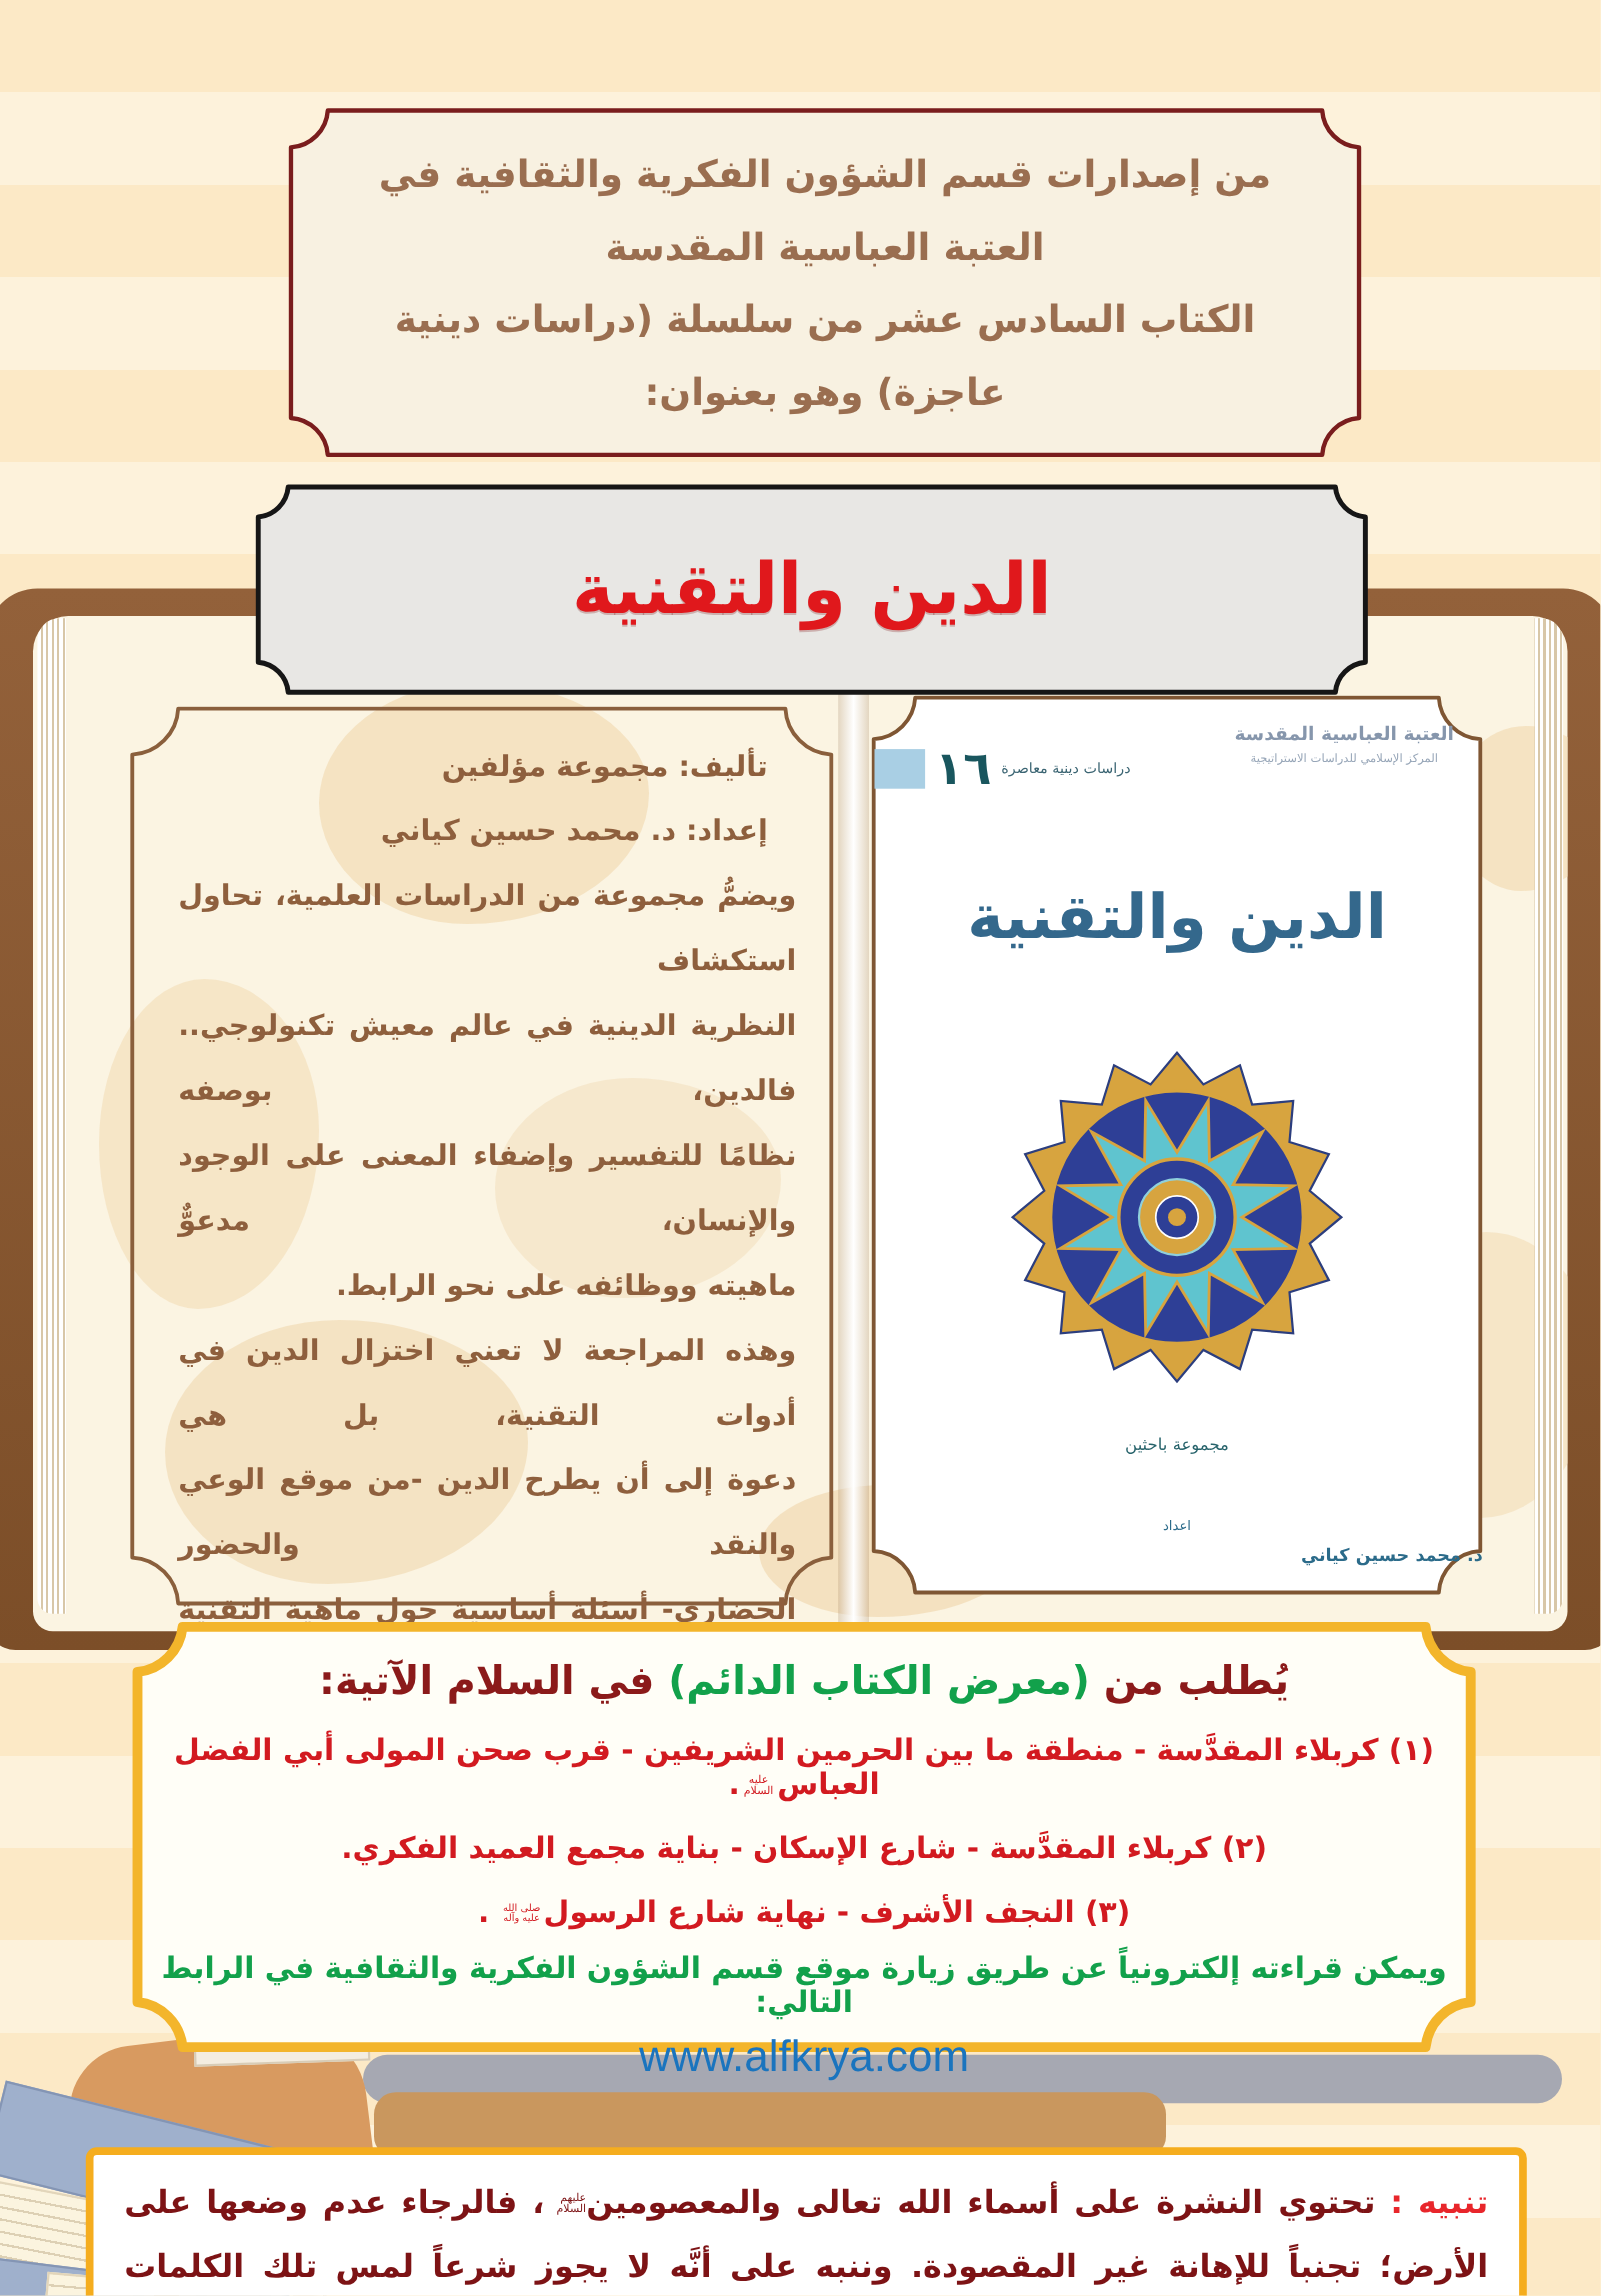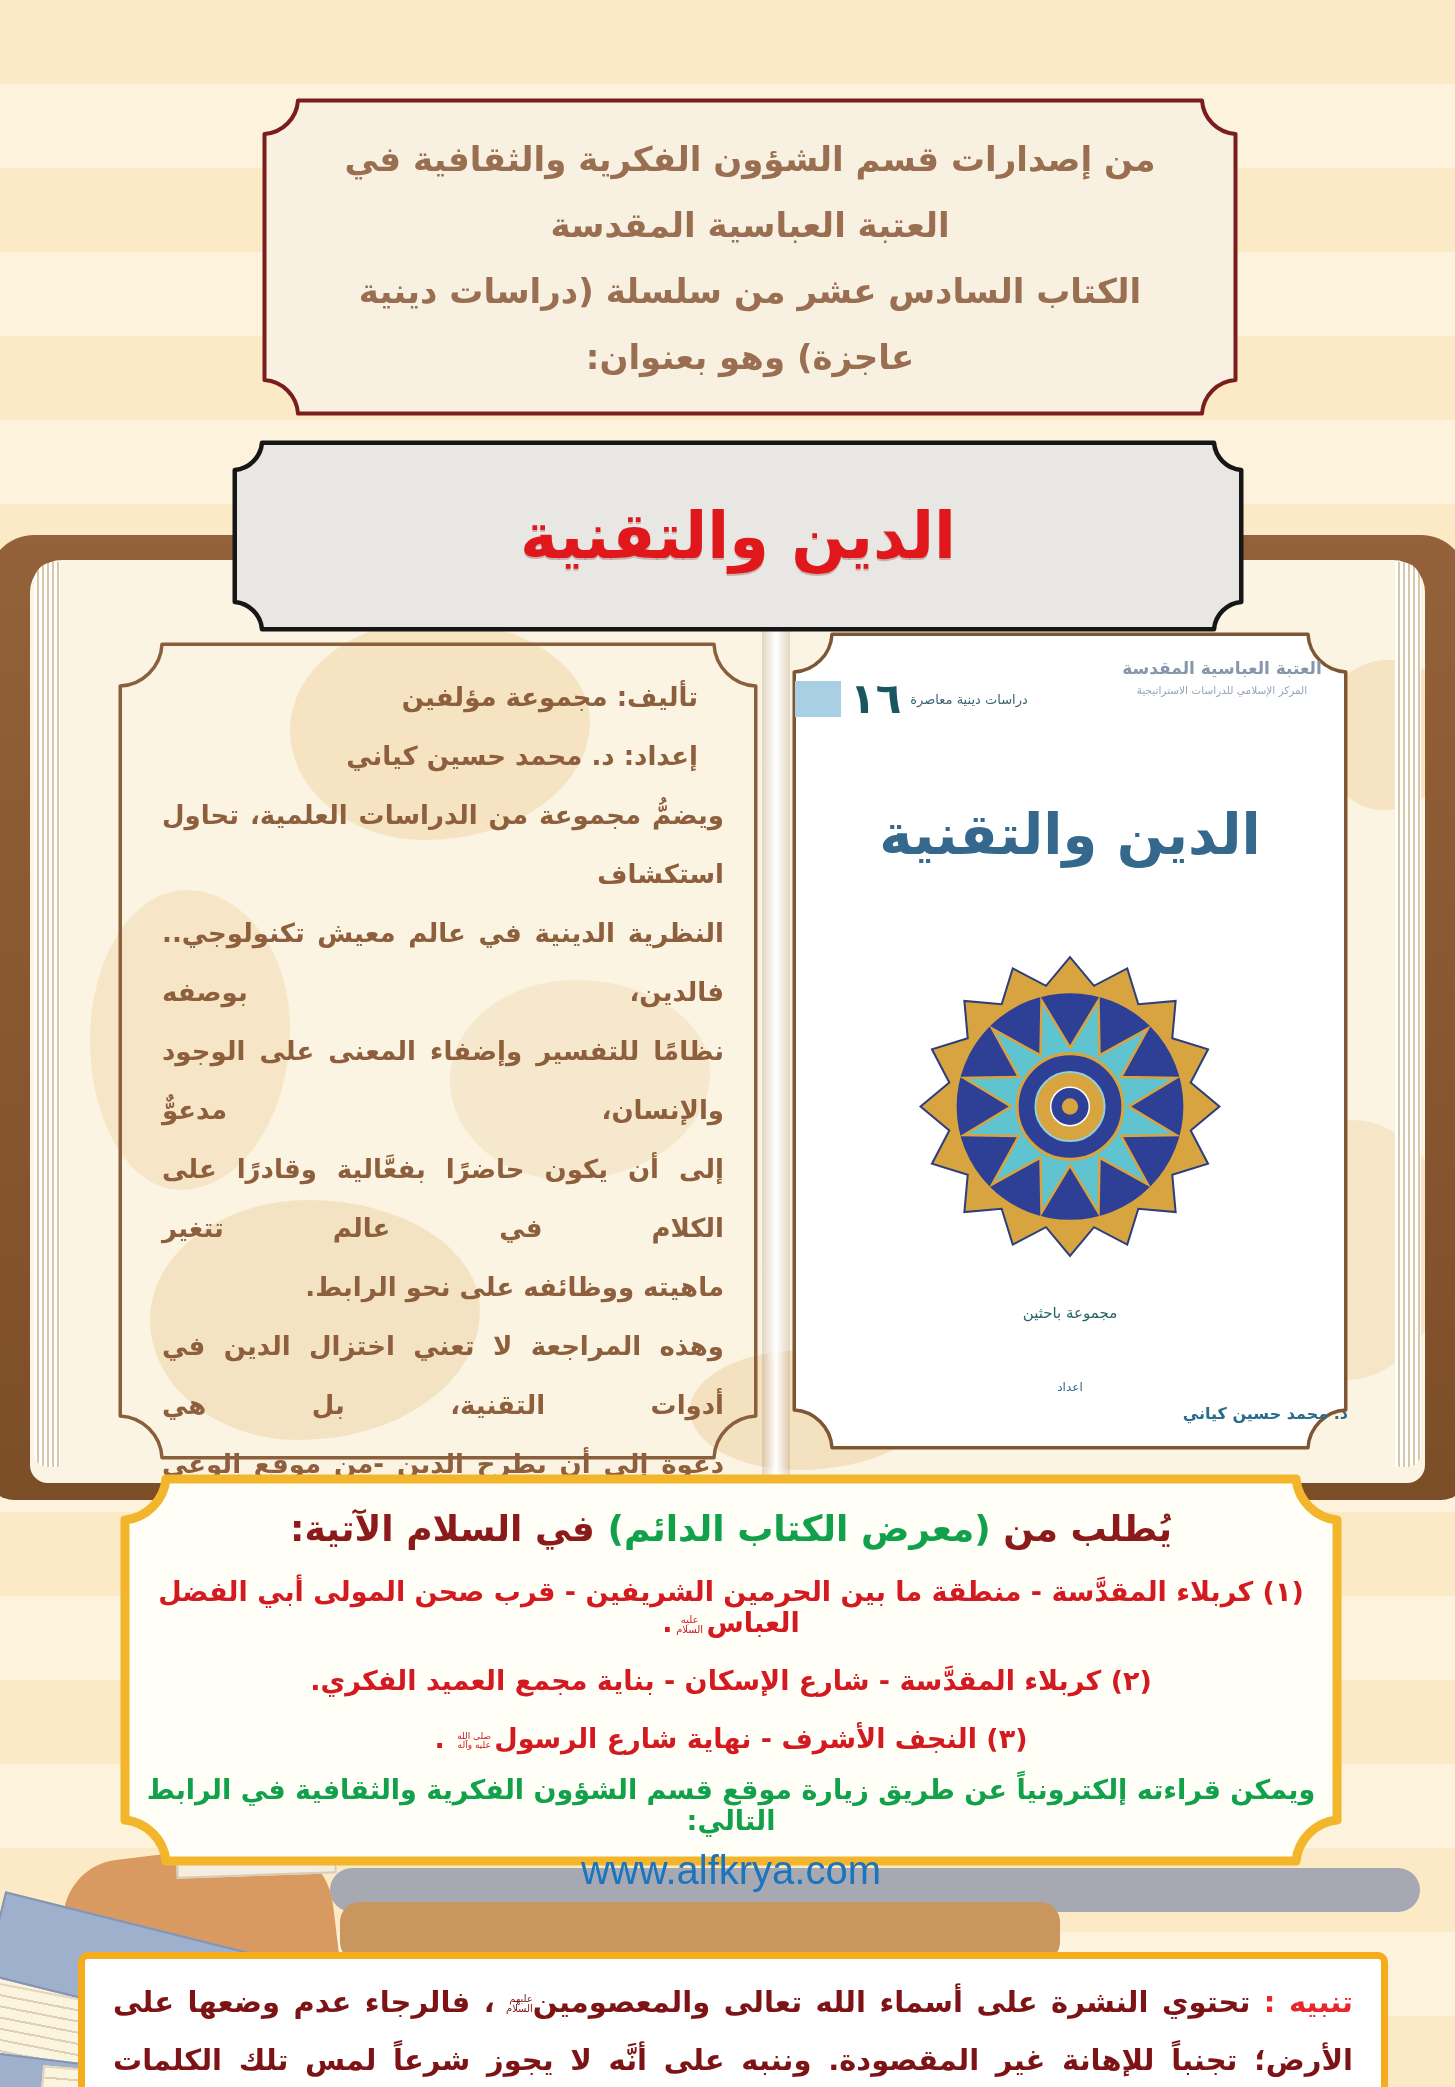--- a/index.html
+++ b/index.html
@@ -152,21 +152,20 @@
   <div class="abs left-panel">
     <svg class="notch" viewBox="0 0 640 818" width="640" height="818">
         <path class="np" d="M 44 2.25 L 596 2.25 A 44 44 0 0 0 637.75 44 L 637.75 774 A 44 44 0 0 0 596 815.75 L 44 815.75 A 44 44 0 0 0 2.25 774 L 2.25 44 A 44 44 0 0 0 44 2.25 Z"></path>
       </svg>
     <div class="desc">
       <div class="line start">تأليف: مجموعة مؤلفين</div>
       <div class="line start">إعداد: د. محمد حسين كياني</div>
       <div class="line">ويضمُّ مجموعة من الدراسات العلمية، تحاول استكشاف</div>
       <div class="line">النظرية الدينية في عالم معيش تكنولوجي.. فالدين، بوصفه</div>
       <div class="line">نظامًا للتفسير وإضفاء المعنى على الوجود والإنسان، مدعوٌّ</div>
-      <div class="line">إلى أن يكون حاضرًا بفعَّالية وقادرًا على الكلام في عالم تتغير</div>
       <div class="line end">ماهيته ووظائفه على نحو الرابط.</div>
       <div class="line">وهذه المراجعة لا تعني اختزال الدين في أدوات التقنية، بل هي</div>
       <div class="line">دعوة إلى أن يطرح الدين -من موقع الوعي والنقد والحضور</div>
       <div class="line">الحضاري- أسئلة أساسية حول ماهية التقنية ووظائفها</div>
       <div class="line">وغاياتها؛ وهي أسئلة لا تزال كثير من مدارس فلسفة التقنية</div>
       <div class="line end">عاجزة عن الإجابة عليها.</div>
     </div>
   </div>
 
   <div class="abs cover-panel">

